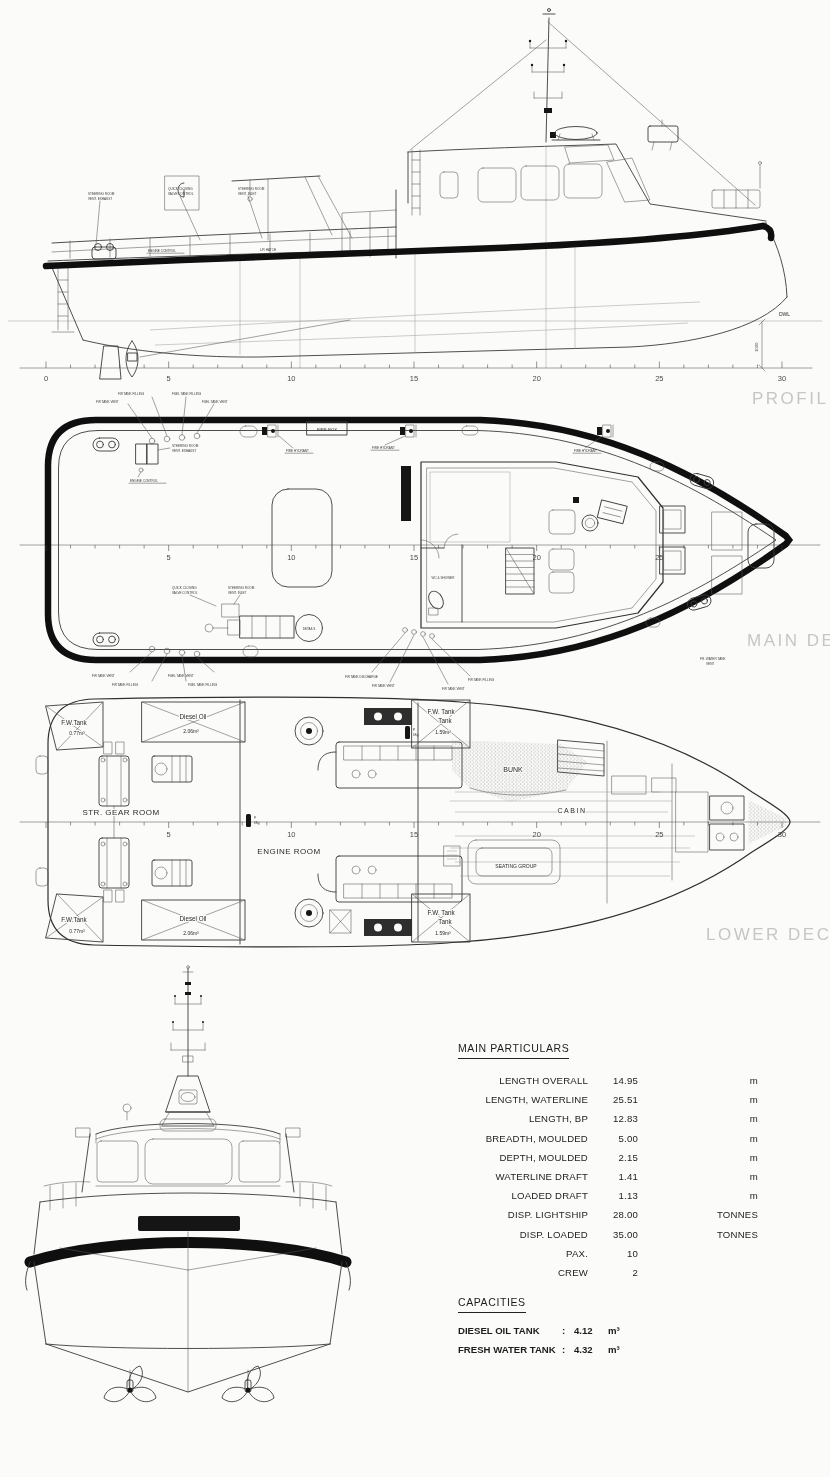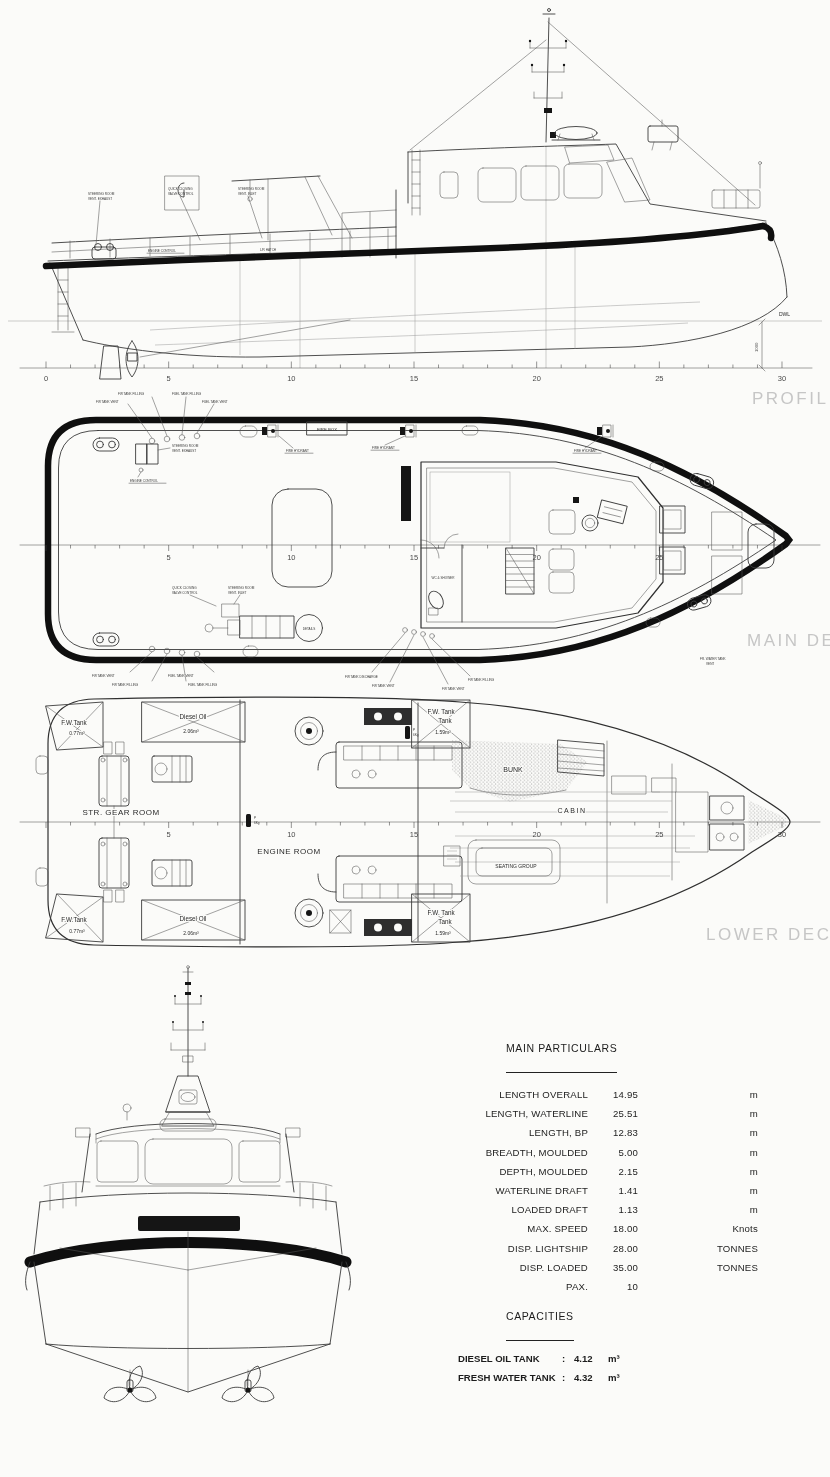--- a/index.html
+++ b/index.html
@@ -21,21 +21,21 @@
   .t65{font-size:7px;}
   .t7{font-size:7.5px;fill:#4a4a4a;}
   .t8{font-size:8px;letter-spacing:0.5px;}
   .mid{text-anchor:middle;}
   .halo{paint-order:stroke;stroke:#fbfbf9;stroke-width:2.2px;stroke-linejoin:round;}
   .wm{font-size:17px;fill:#c6c6c6;letter-spacing:2.5px;}
   .dim{font-size:4.2px;fill:#555;}
   
   .particulars{position:absolute;left:458px;top:1038px;width:300px;color:#1c1c1c;}
   .ptitle{font-size:10.5px;letter-spacing:0.6px;border-bottom:1px solid #222;
-          padding-bottom:18px;display:inline-block;margin-left:48px;}
+          padding-bottom:4px;display:inline-block;}
   .prows{margin-top:16px;}
   .prow{display:grid;grid-template-columns:130px 50px 1fr;font-size:9.6px;
         height:19.2px;letter-spacing:0.2px;text-align:right;}
   .ctitle{margin-top:10px;}
   .crows{margin-top:12px;font-weight:bold;}
   .crow{display:grid;grid-template-columns:104px 12px 34px 1fr;font-size:9.6px;height:19px;}
 </style>
 </head>
 <body>
 
@@ -626,37 +626,37 @@
           <span>WATERLINE DRAFT</span>
           <span>1.41</span>
           <span>m</span>
         </div>
     <div class="prow">
           <span>LOADED DRAFT</span>
           <span>1.13</span>
           <span>m</span>
         </div>
     <div class="prow">
-          <span>MAX. SPEED</span>
-          <span>18.00</span>
-          <span>Knots</span>
-        </div>
-    <div class="prow">
           <span>DISP. LIGHTSHIP</span>
           <span>28.00</span>
           <span>TONNES</span>
         </div>
     <div class="prow">
           <span>DISP. LOADED</span>
           <span>35.00</span>
           <span>TONNES</span>
         </div>
     <div class="prow">
           <span>PAX.</span>
           <span>10</span>
+          <span></span>
+        </div>
+    <div class="prow">
+          <span>CREW</span>
+          <span>2</span>
           <span></span>
         </div>
   </div>
   <div class="ptitle ctitle">CAPACITIES</div>
   <div class="crows">
     <div class="crow">
           <span>DIESEL OIL TANK</span>
           <span>:</span>
           <span>4.12</span>
           <span>m³</span>

